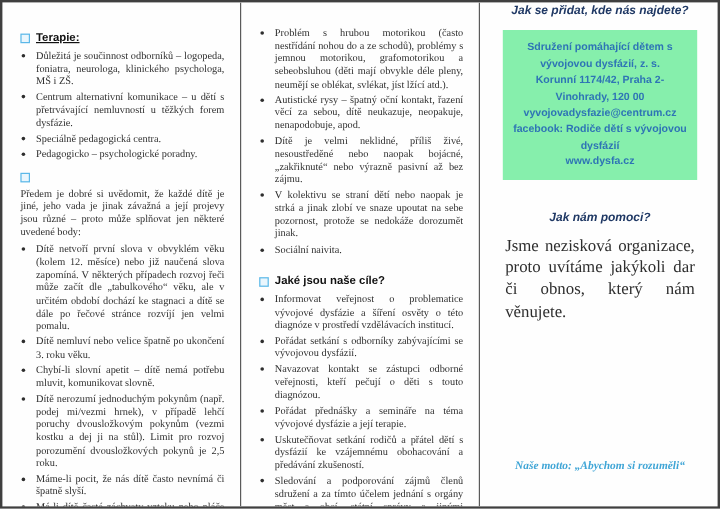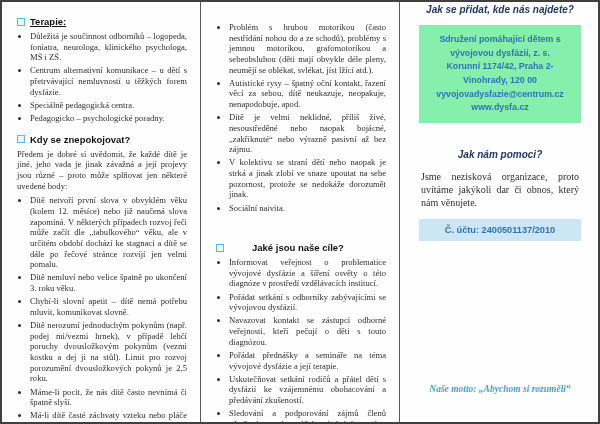--- a/index.html
+++ b/index.html
@@ -22,21 +22,21 @@
   }
   .panel + .panel { border-left:1px solid #5a5a5a; }
 
   
   .section-title {
     display:flex; align-items:center;
     font-family:"Liberation Sans", sans-serif;
     font-weight:bold; font-size:9.5px; color:#111;
     margin:10px 0 4px 0;
   }
-  .section-title:first-child { margin-top:2px;text-decoration:underline; }
+  .section-title:first-child { margin-top:12px;text-decoration:underline; }
   .sq {
     display:inline-block; width:6px; height:6px;
     border:1.5px solid #5bb8e8; background:#eaf6fd;
     margin-right:5px; flex:0 0 auto;
   }
 
   ul.bullets {
     margin:2px 0 6px 2px; padding:0 0 0 11px;
     list-style:disc outside;
   }
@@ -62,21 +62,21 @@
   .info-box {
     background:#86efac;
     color:#2e74b5;
     font-family:"Liberation Sans", sans-serif;
     font-weight:bold; font-size:8.8px; line-height:1.55;
     margin:0 4px 26px 4px;
     padding:8px 6px;
   }
   .info-box ul { list-style:none; margin:0; padding:0; }
   .help-text {
-    font-size:10px; line-height:1.3; text-align:justify;
+    font-size:14px; line-height:1.3; text-align:justify;
     margin:0 6px 10px 6px;
   }
   .account-box {
     background:#cde6f5;
     color:#2e74b5;
     font-family:"Liberation Sans", sans-serif;
     font-weight:bold; font-size:9.2px;
     margin:0 4px; padding:6px 4px;
   }
   .motto {
@@ -100,21 +100,20 @@
     </div>
     <ul class="bullets">
         <li>Důležitá je součinnost odborníků – logopeda, foniatra, neurologa, klinického psychologa, MŠ i ZŠ.</li>
         <li>Centrum alternativní komunikace – u dětí s přetrvávající nemluvností u těžkých forem dysfázie.</li>
         <li>Speciálně pedagogická centra.</li>
         <li>Pedagogicko – psychologické poradny.</li>
       </ul>
 
     <div class="section-title">
       <span class="sq"></span>
-      <span>Kdy se znepokojovat?</span>
     </div>
     <p class="intro">Předem je dobré si uvědomit, že každé dítě je jiné, jeho vada je jinak závažná a její projevy jsou různé – proto může splňovat jen některé uvedené body:</p>
     <ul class="bullets">
         <li>Dítě netvoří první slova v obvyklém věku (kolem 12. měsíce) nebo již naučená slova zapomíná. V některých případech rozvoj řeči může začít dle „tabulkového“ věku, ale v určitém období dochází ke stagnaci a dítě se dále po řečové stránce rozvíjí jen velmi pomalu.</li>
         <li>Dítě nemluví nebo velice špatně po ukončení 3. roku věku.</li>
         <li>Chybí-li slovní apetit – dítě nemá potřebu mluvit, komunikovat slovně.</li>
         <li>Dítě nerozumí jednoduchým pokynům (např. podej mi/vezmi hrnek), v případě lehčí poruchy dvousložkovým pokynům (vezmi kostku a dej ji na stůl). Limit pro rozvoj porozumění dvousložkových pokynů je 2,5 roku.</li>
         <li>Máme-li pocit, že nás dítě často nevnímá či špatně slyší.</li>
         <li>Má-li dítě časté záchvaty vzteku nebo pláče (reakce na to, že mu nerozumíme, že neumí říct, co potřebuje).</li>
       </ul>
@@ -122,21 +121,21 @@
 
   <div class="panel">
     <ul class="bullets" style="margin-top:8px;">
         <li>Problém s hrubou motorikou (často nestřídání nohou do a ze schodů), problémy s jemnou motorikou, grafomotorikou a sebeobsluhou (děti mají obvykle déle pleny, neumějí se oblékat, svlékat, jíst lžící atd.).</li>
         <li>Autistické rysy – špatný oční kontakt, řazení věcí za sebou, dítě neukazuje, neopakuje, nenapodobuje, apod.</li>
         <li>Dítě je velmi neklidné, příliš živé, nesoustředěné nebo naopak bojácné, „zakřiknuté“ nebo výrazně pasivní až bez zájmu.</li>
         <li>V kolektivu se straní dětí nebo naopak je strká a jinak zlobí ve snaze upoutat na sebe pozornost, protože se nedokáže dorozumět jinak.</li>
         <li>Sociální naivita.</li>
       </ul>
 
-    <div class="section-title" style="margin-top:29px;gap:23px;">
+    <div class="section-title" style="margin-top:16px;">
       <span class="sq"></span>
       <span>Jaké jsou naše cíle?</span>
     </div>
     <ul class="bullets">
         <li>Informovat veřejnost o problematice vývojové dysfázie a šíření osvěty o této diagnóze v prostředí vzdělávacích institucí.</li>
         <li>Pořádat setkání s odborníky zabývajícími se vývojovou dysfázií.</li>
         <li>Navazovat kontakt se zástupci odborné veřejnosti, kteří pečují o děti s touto diagnózou.</li>
         <li>Pořádat přednášky a semináře na téma vývojové dysfázie a její terapie.</li>
         <li>Uskutečňovat setkání rodičů a přátel dětí s dysfázií ke vzájemnému obohacování a předávání zkušeností.</li>
         <li>Sledování a podporování zájmů členů sdružení a za tímto účelem jednání s orgány měst a obcí, státní správy a jinými organizacemi.</li>
@@ -144,25 +143,25 @@
   </div>
 
   <div class="panel panel-right">
     <div class="blue-heading">Jak se přidat, kde nás najdete?</div>
 
     <div class="info-box">
       <ul>
           <li>Sdružení pomáhající dětem s vývojovou dysfázií, z. s.</li>
           <li>Korunní 1174/42, Praha 2-Vinohrady, 120 00</li>
           <li>vyvojovadysfazie@centrum.cz</li>
+          <li>facebook: Rodiče dětí s vývojovou dysfázií</li>
           <li>www.dysfa.cz</li>
         </ul>
     </div>
 
     <div class="blue-heading">Jak nám pomoci?</div>
     <p class="help-text">Jsme nezisková organizace, proto uvítáme jakýkoli dar či obnos, který nám věnujete.</p>
 
-    <div class="account-box">Č. účtu: 2400501137/2010</div>
 
     <div class="motto">Naše motto: „Abychom si rozuměli“</div>
   </div>
 
 </div>
 
 </body></html>

